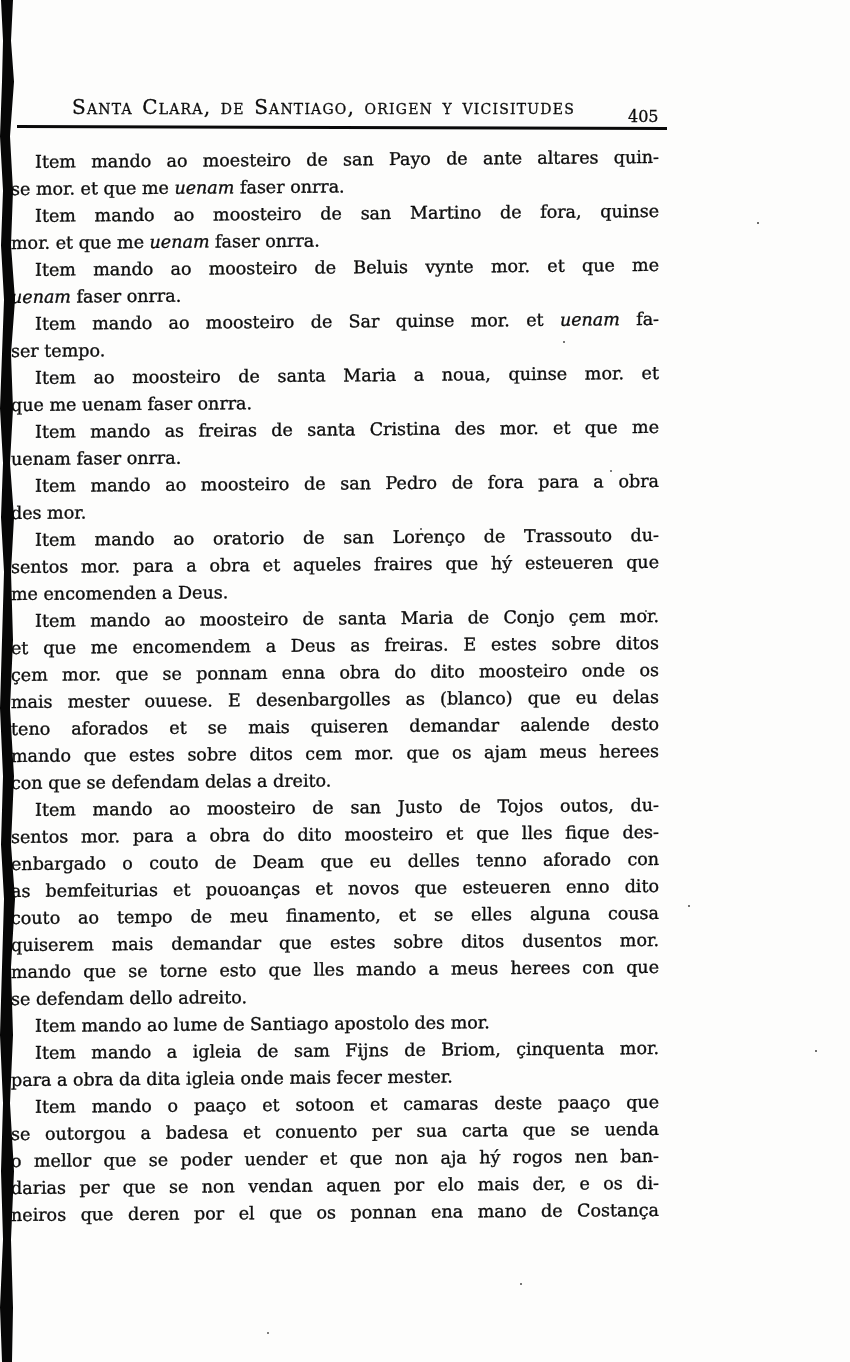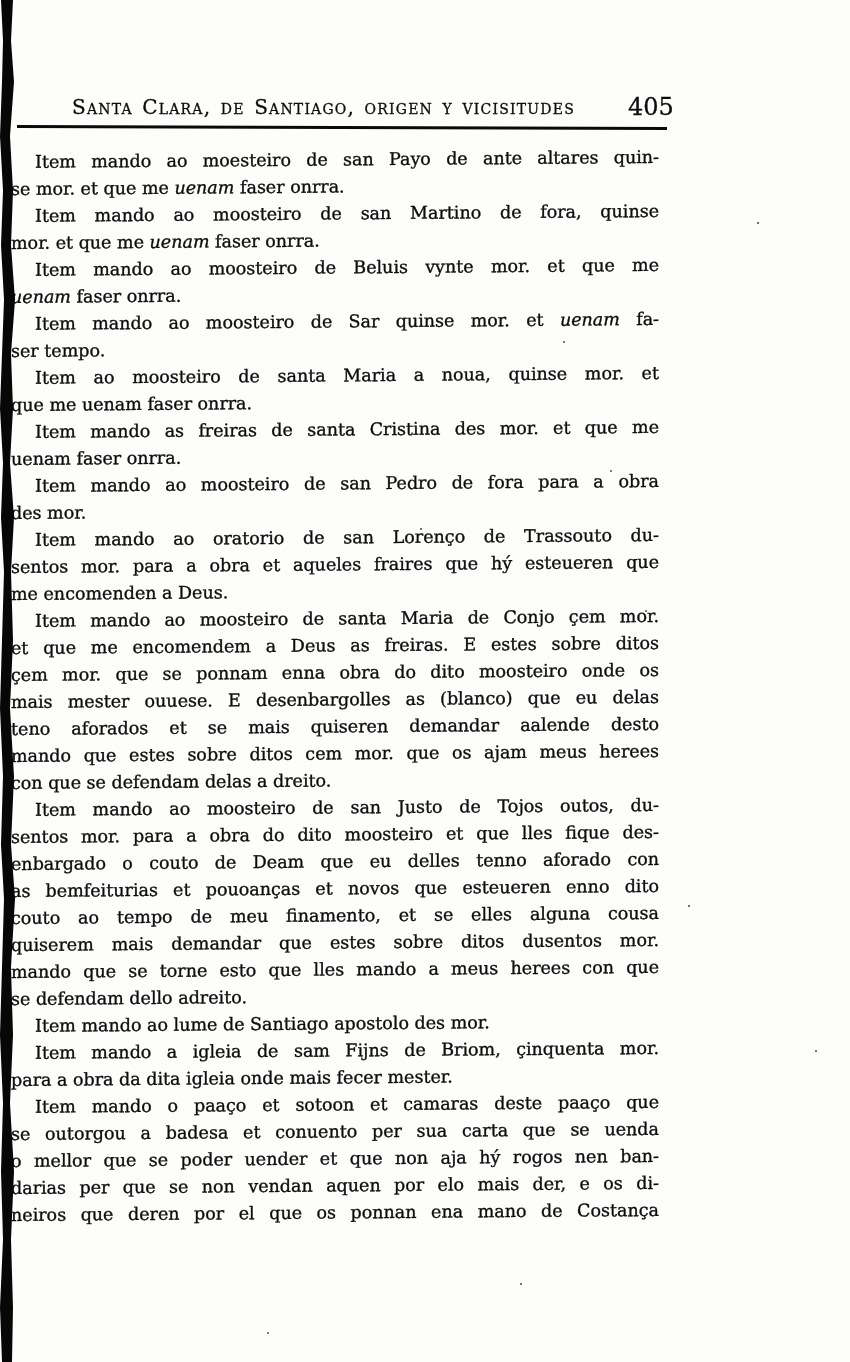--- a/index.html
+++ b/index.html
@@ -29,22 +29,22 @@
       2px 26%,4px 22%,1px 18%,3px 14%,0px 10%,2px 6%,3px 3%,1px 0%);
   }
   .hdr-title{
     position:absolute;left:72px;top:95px;
     font-variant:small-caps;
     font-size:20px;letter-spacing:1.2px;word-spacing:2px;
     -webkit-text-stroke:0.3px #0d0d0d;
     white-space:nowrap;
   }
   .page-num{
-    position:absolute;left:628px;top:93px;
-    font-size:24px;-webkit-text-stroke:0.3px #0d0d0d;
+    position:absolute;left:628px;top:107px;
+    font-size:16px;-webkit-text-stroke:0.3px #0d0d0d;
   }
   .rule{
     position:absolute;left:17px;top:126px;width:650px;height:3px;
     background:#0a0a0a;transform:rotate(0.18deg);
   }
   .body-text{
     position:absolute;left:11px;top:149px;width:648px;
     transform:skewY(-0.45deg);transform-origin:0 0;
     z-index:1;
   }

